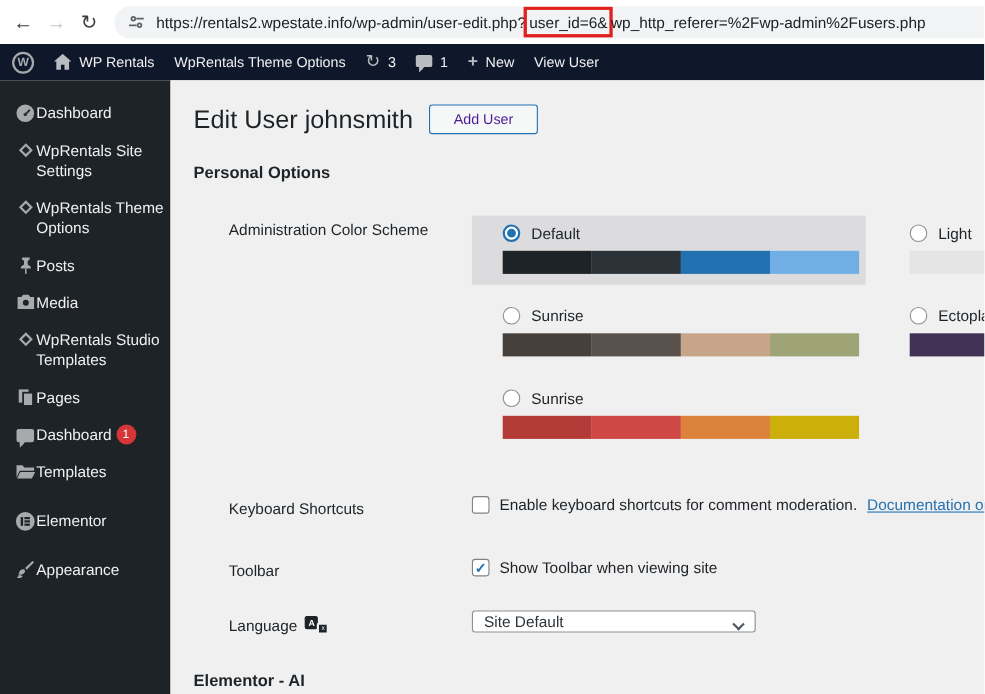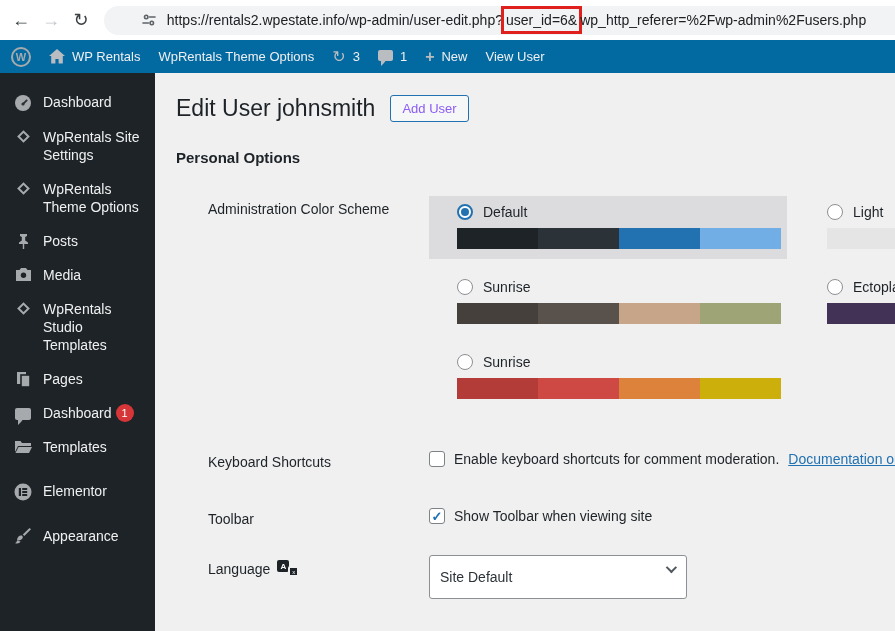--- a/index.html
+++ b/index.html
@@ -7,59 +7,59 @@
   body { font-family:"Liberation Sans", sans-serif; }
   .screen { position:relative; width:895px; height:631px; overflow:hidden; background:#fff; }
 
   
   .browser { height:40px; display:flex; align-items:center; padding:0 0 0 6px; background:#fff; }
   .nav-btn { width:30px; height:30px; display:flex; align-items:center; justify-content:center;
              font-size:18px; color:#3c4043; border-radius:50%; flex-shrink:0; }
   .nav-btn.disabled { color:#c4c7cb; }
   .omnibox { flex:1; height:29px; margin-left:8px; background:#f1f3f4; border-radius:15px 0 0 15px;
              display:flex; align-items:center; padding:0 4px 0 12px; font-size:14px; color:#202124;
-             white-space:nowrap; overflow:hidden;justify-content:center; }
+             white-space:nowrap; overflow:hidden; }
   .tune-icon { margin-right:10px; display:flex; flex-shrink:0; }
   .url-text { display:flex; align-items:center; white-space:pre; }
   .url-hl { display:inline-block; border:3px solid #e0201c; padding:3px 2px; margin:-3px -2px; }
 
   
-  .adminbar { height:33px; background:#0369a1; color:#f0f0f1; display:flex; align-items:center;
+  .adminbar { height:33px; background:#0f172a; color:#f0f0f1; display:flex; align-items:center;
               font-size:13px; padding:0 2px; }
   .ab-item { display:flex; align-items:center; gap:7px; padding:0 9px; height:33px; cursor:default; }
   .ab-icon { color:#b9bcc0; display:flex; align-items:center; }
   .wp-logo { width:20px; height:20px; border:2px solid #a7aaad; border-radius:50%; color:#a7aaad;
              display:flex; align-items:center; justify-content:center; font-size:11px; font-weight:bold; }
   .wp-logo::after { content:"W"; }
   .home-icon svg, .ab-icon svg { display:block; }
   .update-glyph { font-size:16px; line-height:1; color:#b9bcc0; }
   .bubble { width:15px; height:11px; background:#b9bcc0; border-radius:2px; position:relative; margin-top:-3px; }
   .bubble::after { content:""; position:absolute; bottom:-5px; left:3px; border:3px solid transparent;
                    border-top:4px solid #b9bcc0; border-left:3px solid #b9bcc0; }
   .plus-glyph { font-size:16px; font-weight:bold; color:#b9bcc0; line-height:1; }
 
   
   .frame { display:flex; height:558px; }
   .sidebar { width:155px; flex-shrink:0; background:#1d2327; color:#f0f0f1; font-size:14px; padding-top:12px; }
-  .s-item { display:flex; gap:10px; padding:8px 6px 8px 13px; line-height:18px; align-items:flex-start; cursor:default; }
+  .s-item { display:flex; padding:8px 6px 8px 13px; line-height:18px; align-items:flex-start; cursor:default; }
   .s-item.gap-above { margin-top:10px; }
   .s-icon { width:20px; flex-shrink:0; display:flex; justify-content:center; margin-top:1px; }
   .s-label { flex:1; }
   .diamond { width:9px; height:9px; border:2px solid #a7aaad; transform:rotate(45deg); margin-top:3px; }
   .s-bubble { width:16px; height:12px; background:#a7aaad; border-radius:2px; position:relative; margin-top:3px; }
   .s-bubble::after { content:""; position:absolute; bottom:-5px; left:3px; border:3px solid transparent;
                      border-top:4px solid #a7aaad; border-left:3px solid #a7aaad; }
   .badge { background:#d63638; color:#fff; border-radius:50%; min-width:18px; height:18px; line-height:18px;
            text-align:center; font-size:11px; display:inline-block; margin-left:4px; vertical-align:top; }
 
   
   .content { flex:1; background:#f0f0f1; padding:22px 0 0 21px; color:#1d2327; }
   h1.page-title { font-size:23px; font-weight:400; display:flex; align-items:center; gap:15px; }
-  .add-user-btn { font-size:13px; font-family:inherit; color:#8b5cf6; background:#f6f7f7;
-                  border:1px solid #2271b1; border-radius:3px; padding:5px 11px; cursor:pointer; }
+  .add-user-btn { font-size:13px; font-family:inherit; color:#4c1d95; background:#f6f7f7;
+                  border:1px solid #2271b1; border-radius:3px; padding:5px 21px; cursor:pointer; }
   h2.section-title { font-size:15px; font-weight:700; margin-top:27px; }
   .form-row { display:flex; align-items:flex-start; }
   .row-colors { margin-top:30px; }
   .row-keyboard { margin-top:40px; }
   .row-toolbar { margin-top:36px; }
   .row-language { margin-top:28px; }
   .form-label { width:221px; flex-shrink:0; font-size:14px; padding-top:5px; display:flex; align-items:center; gap:7px;margin-left:32px; }
   .scheme-grid { display:grid; grid-template-columns:358px 358px; column-gap:12px; row-gap:12px; width:728px; }
   .scheme { padding:8px 28px 10px; }
   .scheme.selected { background:#dcdcde; }
@@ -74,21 +74,21 @@
               flex-shrink:0; display:flex; align-items:center; justify-content:center; }
   .checkbox.checked::after { content:"\2713"; color:#2271b1; font-size:13px; font-weight:bold; line-height:1; }
   .doc-link { color:#2271b1; text-decoration:underline; cursor:pointer; }
   .lang-icon { position:relative; width:22px; height:17px; flex-shrink:0; }
   .lang-a { position:absolute; left:0; top:0; width:12px; height:12px; background:#1d2327; border-radius:2px;
             color:#fff; font-size:8px; font-weight:bold; display:flex; align-items:center; justify-content:center; }
   .lang-a::after { content:"A"; }
   .lang-b { position:absolute; right:0; bottom:0; width:11px; height:11px; background:#1d2327; border:2px solid #f0f0f1;
             border-radius:2px; color:#fff; font-size:6px; display:flex; align-items:center; justify-content:center; }
   .lang-b::after { content:"x"; }
-  .select-box { width:258px; height:44px; background:#fff; border:1px solid #8c8f94; border-radius:3px;
+  .select-box { width:258px; height:20px; background:#fff; border:1px solid #8c8f94; border-radius:3px;
                 display:flex; align-items:center; padding:0 28px 0 10px; font-size:14px; color:#2c3338;
                 position:relative; cursor:pointer; }
   .select-chevron { position:absolute; right:12px; top:9px; width:8px; height:8px;
                     border-right:2px solid #50575e; border-bottom:2px solid #50575e; transform:rotate(45deg) translateY(-2px); }
   h2.next-section { font-size:15px; font-weight:700; margin-top:34px; }
 </style>
 </head>
 <body>
 
 <div class="screen">

